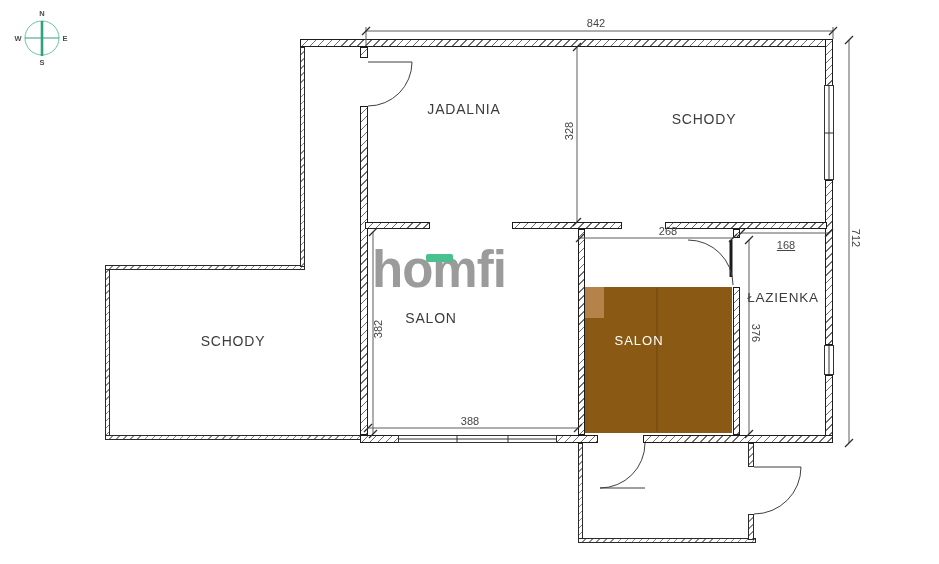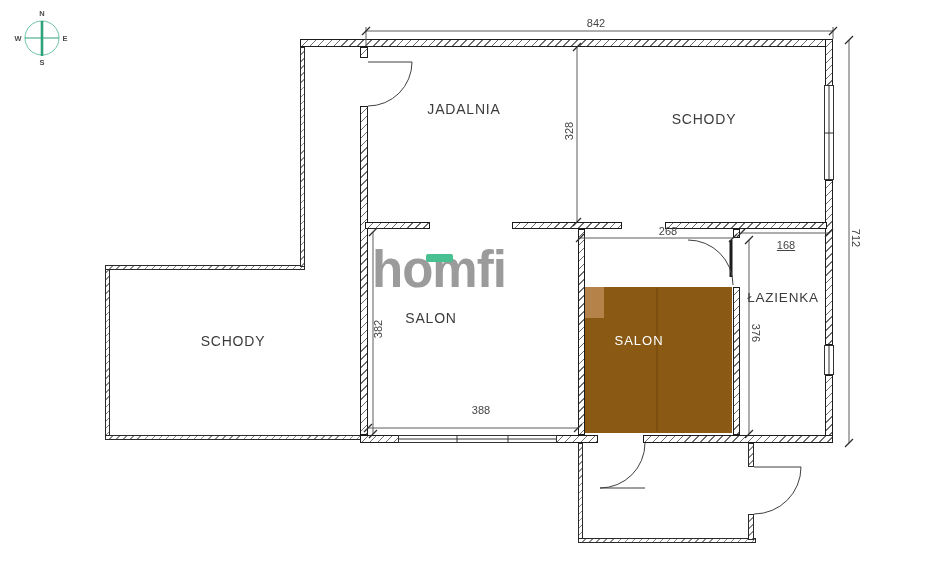--- a/index.html
+++ b/index.html
@@ -154,17 +154,17 @@
   <div class="room-label lvl7" style="left:431px;top:318px;">SALON</div>
   <div class="room-label lvl7" style="left:233px;top:341px;">SCHODY</div>
   <div class="room-label lvl7" style="left:783px;top:297px;font-size:13.5px;">ŁAZIENKA</div>
   <div id="stairs-label" class="room-label lvl7" style="left:639px;top:340px;color:#fff;font-size:13px;">SALON</div>
 
   <div class="dim-label lvl7" style="left:596px;top:23px;">842</div>
   <div class="dim-label rotN90 lvl7" style="left:569px;top:131px;">328</div>
   <div class="dim-label rot90 lvl7" style="left:856px;top:238px;">712</div>
   <div class="dim-label lvl7" style="left:668px;top:231px;">268</div>
   <div class="dim-label lvl7" style="left:786px;top:245px;text-decoration:underline;">168</div>
-  <div class="dim-label lvl7" style="left:470px;top:410px;margin-left:11px;">388</div>
+  <div class="dim-label lvl7" style="left:470px;top:421px;">388</div>
   <div class="dim-label rotN90 lvl7" style="left:378px;top:329px;">382</div>
   <div class="dim-label rot90 lvl7" style="left:756px;top:333px;">376</div>
 
 </div>
 
 </body></html>

